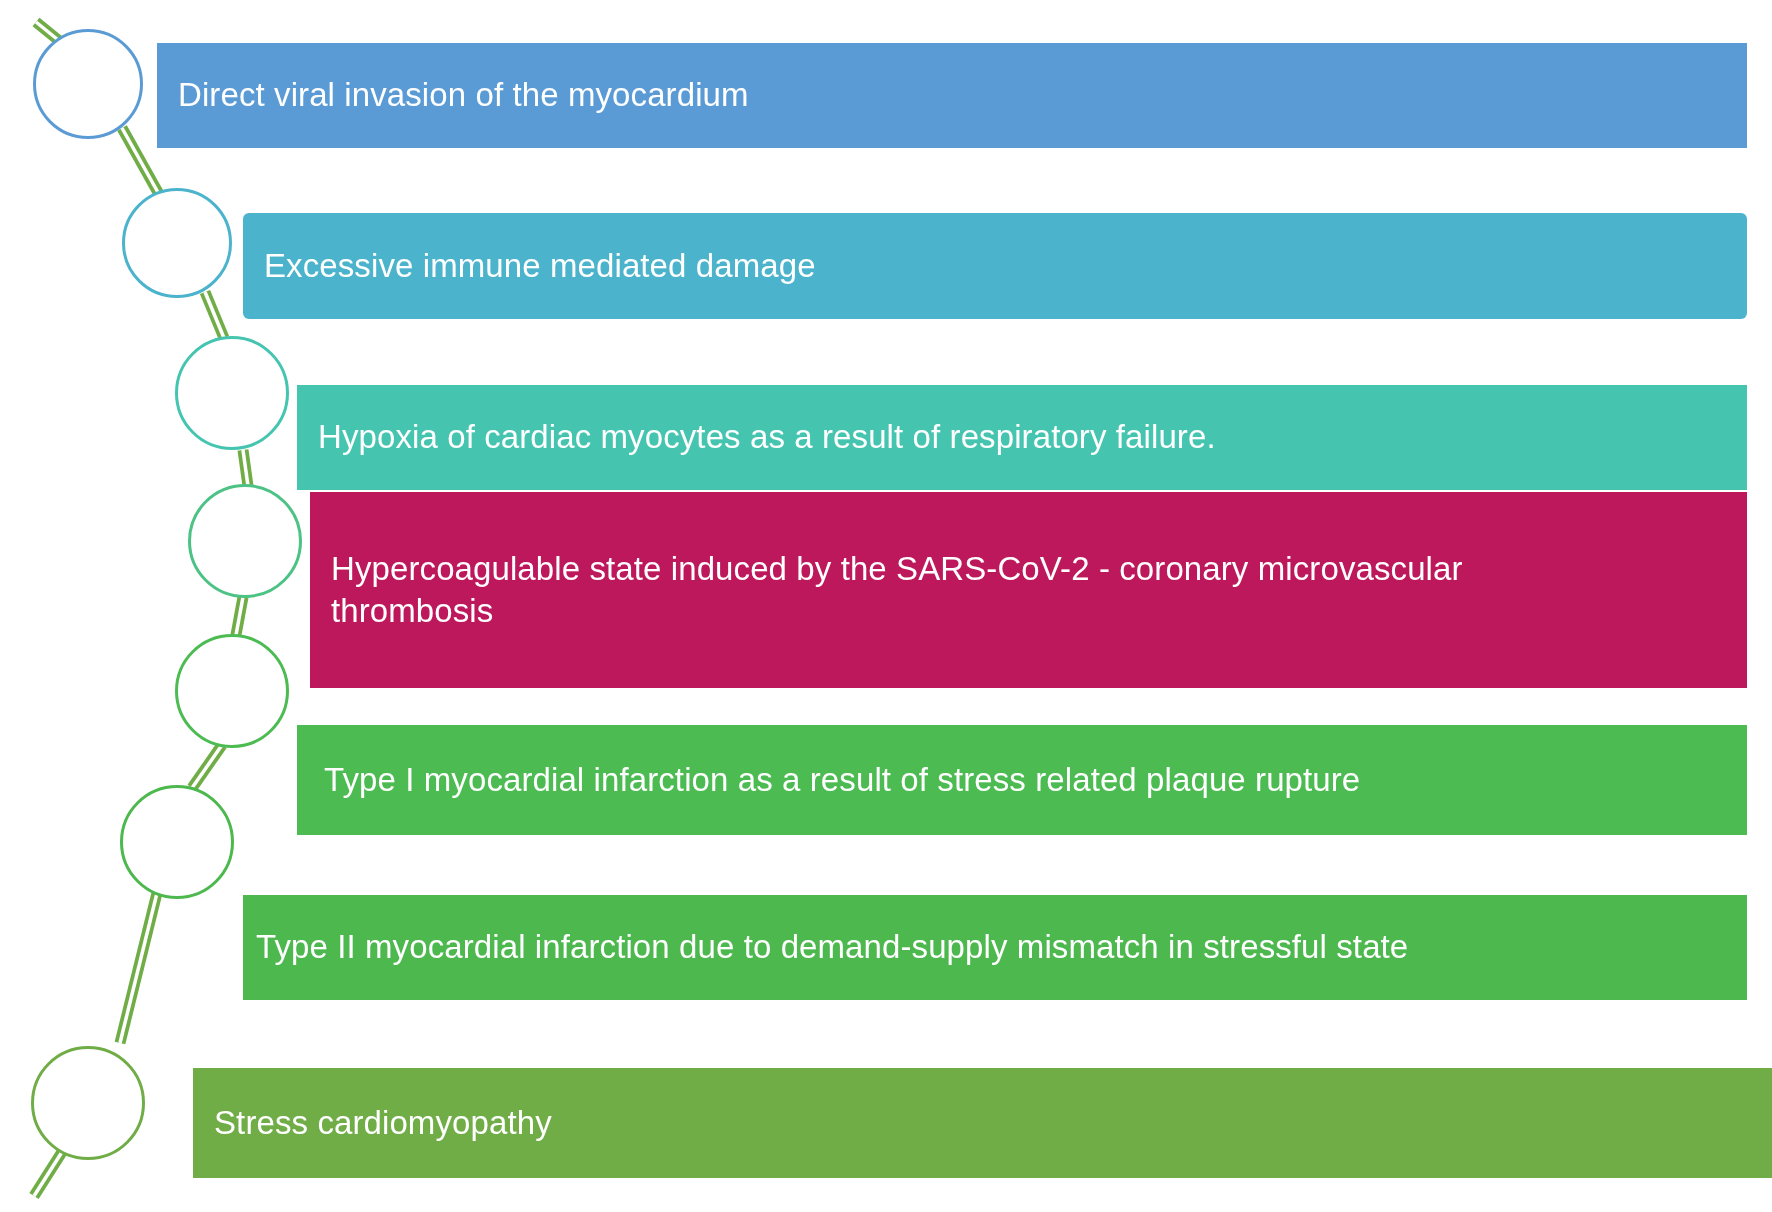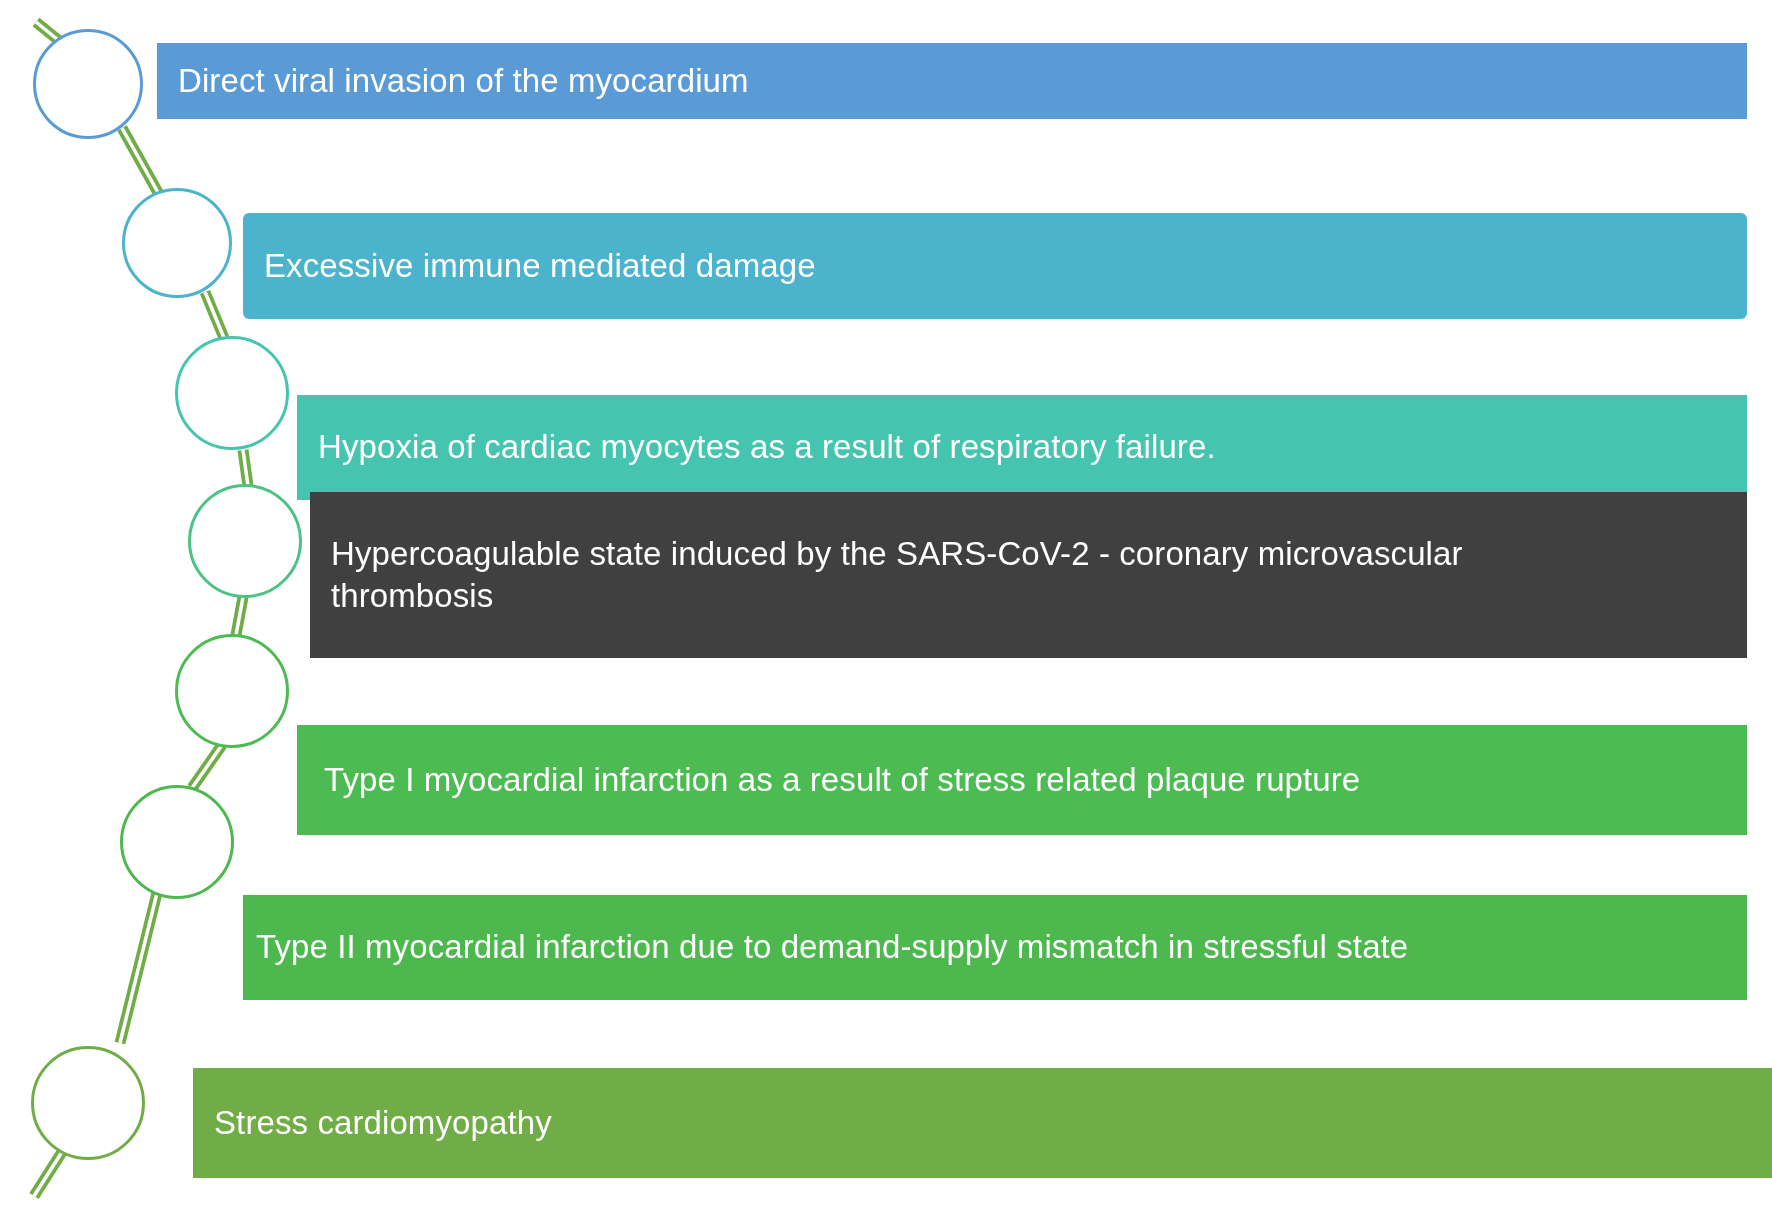--- a/index.html
+++ b/index.html
@@ -83,30 +83,30 @@
         <line x1="157" y1="893" x2="120" y2="1043" stroke="#70ad47" stroke-width="11"></line>
         <line x1="157" y1="893" x2="120" y2="1043" stroke="#ffffff" stroke-width="3.5"></line>
       </g>
       <g>
         <line x1="62" y1="1152" x2="34" y2="1196" stroke="#70ad47" stroke-width="11"></line>
         <line x1="62" y1="1152" x2="34" y2="1196" stroke="#ffffff" stroke-width="3.5"></line>
       </g>
     </svg>
 
   <div id="nodes">
-      <div class="bar" style="left: 157px; top: 43px; width: 1590px; height: 76px; background: rgb(91, 155, 213);">
+      <div class="bar" style="left: 157px; top: 43px; width: 1590px; height: 105px; background: rgb(91, 155, 213);">
         <div class="bar-label" style="margin-left: 21px;">Direct viral invasion of the myocardium</div>
       </div>
       <div class="bar" style="left: 243px; top: 213px; width: 1504px; height: 106px; background: rgb(75, 179, 204); border-radius: 6px;">
         <div class="bar-label" style="margin-left: 21px;">Excessive immune mediated damage</div>
       </div>
-      <div class="bar" style="left: 297px; top: 395px; width: 1450px; height: 105px; background: rgb(69, 197, 176);">
+      <div class="bar" style="left: 297px; top: 385px; width: 1450px; height: 105px; background: rgb(69, 197, 176);">
         <div class="bar-label" style="margin-left: 21px;">Hypoxia of cardiac myocytes as a result of respiratory failure.</div>
       </div>
-      <div class="bar" style="left: 310px; top: 492px; width: 1437px; height: 166px; background: #404040;">
+      <div class="bar" style="left: 310px; top: 492px; width: 1437px; height: 196px; background: #be185d;">
         <div class="bar-label" style="margin-left: 21px;">Hypercoagulable state induced by the SARS-CoV-2 - coronary microvascular
 thrombosis</div>
       </div>
       <div class="bar" style="left: 297px; top: 725px; width: 1450px; height: 110px; background: rgb(76, 187, 82);">
         <div class="bar-label" style="margin-left: 27px;">Type I myocardial infarction as a result of stress related plaque rupture</div>
       </div>
       <div class="bar" style="left: 243px; top: 895px; width: 1504px; height: 105px; background: rgb(76, 184, 78);">
         <div class="bar-label" style="margin-left: 13px;">Type II myocardial infarction due to demand-supply mismatch in stressful state</div>
       </div>
       <div class="bar" style="left: 157px; top: 1068px; width: 1590px; height: 110px; background: rgb(112, 173, 71); margin-left: 36px;">

